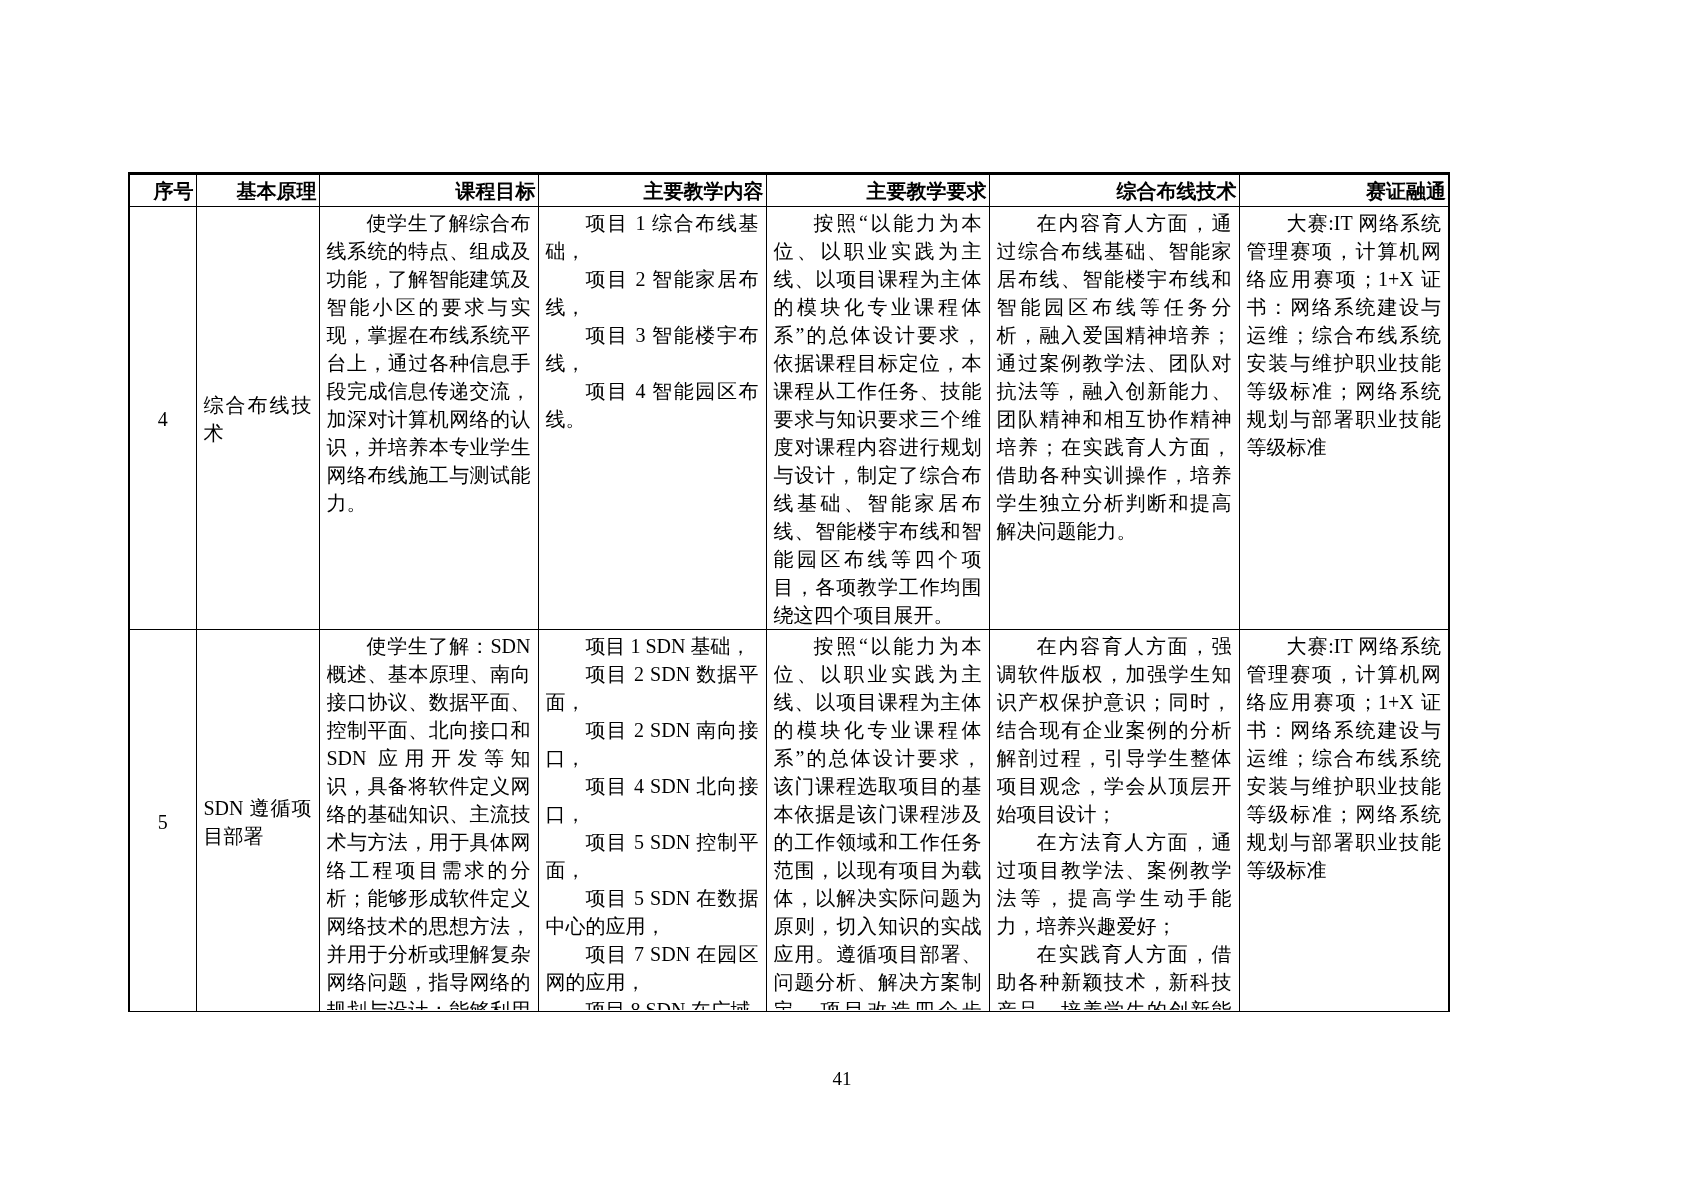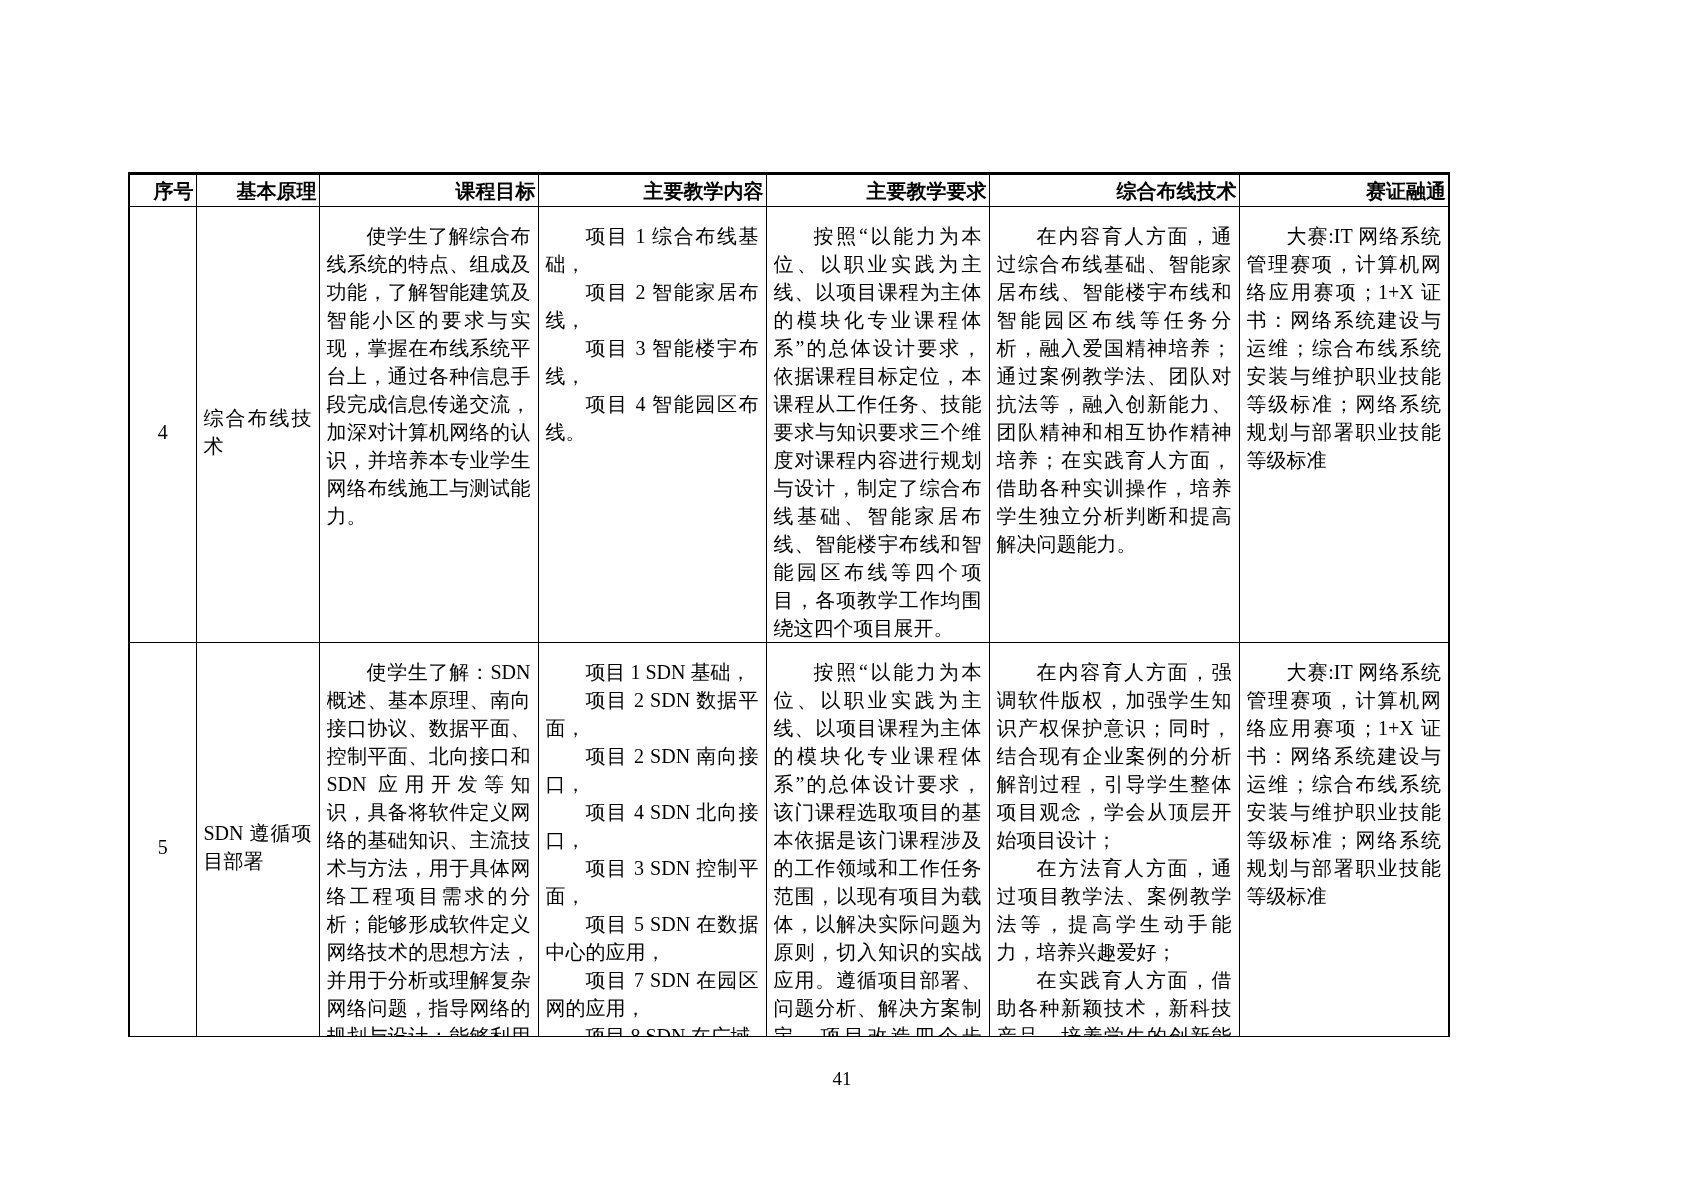--- a/index.html
+++ b/index.html
@@ -24,21 +24,21 @@
     border-top: 3px solid #000;
     border-left: 2px solid #000;
     border-right: 2px solid #000;
     border-bottom: 1px solid #000;
   }
   .doc-table th, .doc-table td {
     border: 1px solid #000;
     font-size: 20px;
     line-height: 28px;
     vertical-align: top;
-    padding: 15px 7px 0 7px;
+    padding: 2px 7px 0 7px;
     overflow: hidden;
   }
   .doc-table th {
     height: 31px;
     font-weight: bold;
     text-align: right;
     vertical-align: middle;
     padding: 0 2px;
   }
   .doc-table td.center-cell {
@@ -134,21 +134,21 @@
         <div class="cellbox">
           <p>使学生了解：SDN 概述、基本原理、南向接口协议、数据平面、控制平面、北向接口和 SDN 应用开发等知识，具备将软件定义网络的基础知识、主流技术与方法，用于具体网络工程项目需求的分析；能够形成软件定义网络技术的思想方法，并用于分析或理解复杂网络问题，指导网络的规划与设计；能够利用控制器提供的开放接口，开发网络应</p>
         </div>
       </td>
       <td>
         <div class="cellbox">
           <p>项目 1 SDN 基础，</p>
           <p>项目 2 SDN 数据平面，</p>
           <p>项目 2 SDN 南向接口，</p>
           <p>项目 4 SDN 北向接口，</p>
-          <p>项目 3 SDN 控制平面，</p>
+          <p>项目 5 SDN 控制平面，</p>
           <p>项目 5 SDN 在数据中心的应用，</p>
           <p>项目 7 SDN 在园区网的应用，</p>
           <p>项目 8 SDN 在广域</p>
         </div>
       </td>
       <td>
         <div class="cellbox">
           <p>按照“以能力为本位、以职业实践为主线、以项目课程为主体的模块化专业课程体系”的总体设计要求，该门课程选取项目的基本依据是该门课程涉及的工作领域和工作任务范围，以现有项目为载体，以解决实际问题为原则，切入知识的实战应用。遵循项目部署、问题分析、解决方案制定、项目改造四个步骤，了解技能的应</p>
         </div>
       </td>

